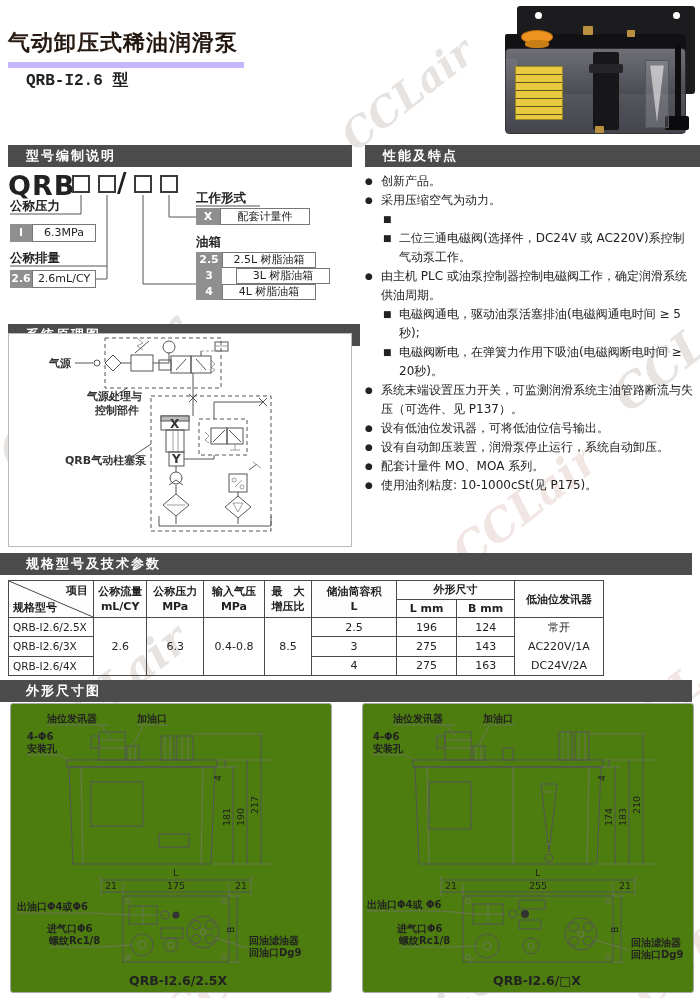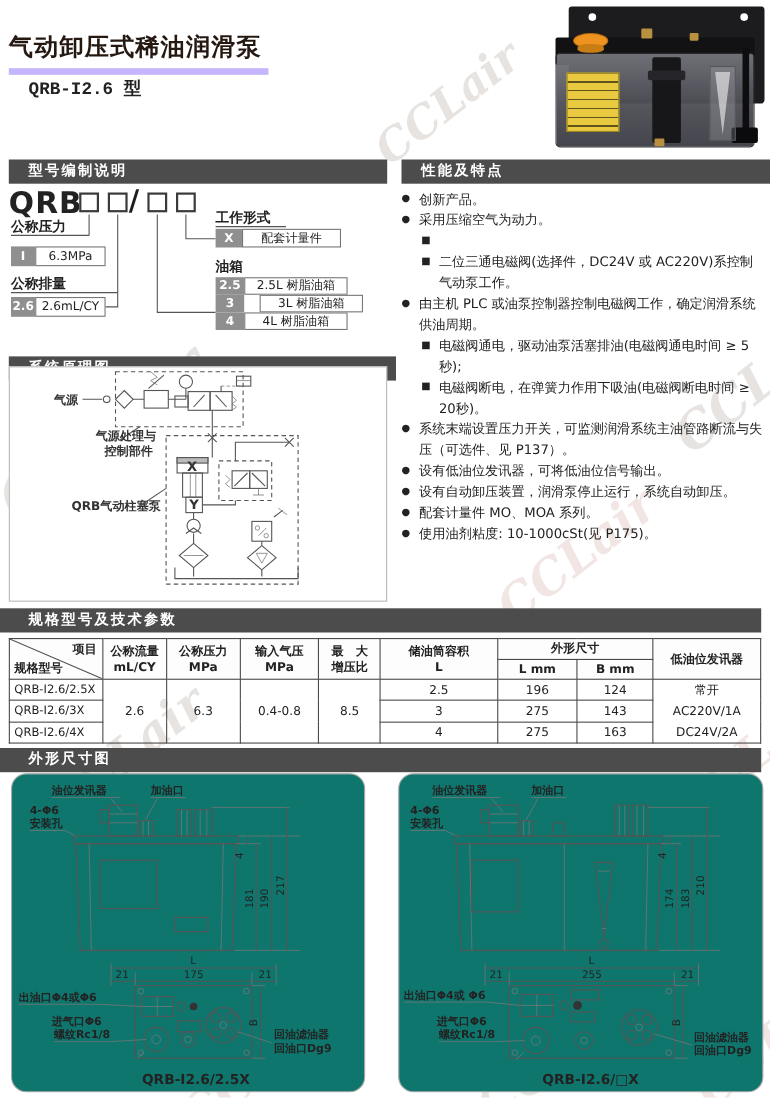--- a/index.html
+++ b/index.html
@@ -60,33 +60,33 @@
   .feat.l2 .mk { flex:0 0 16px; font-size:9px; }
   .feat .tx { flex:1; }
   .note { margin-top:2px; font-size:12.5px; font-weight:bold; line-height:19px; color:#111; }
 
   
   .schembox { position:absolute; left:8px; top:333px; width:344px; height:214px; border:1px solid #b9b9b9; background:#fff; z-index:2; }
   .schembox svg text { font-size:11px; fill:#333; font-weight:bold; }
   .schembox svg .xy { font-size:12px; font-weight:bold; }
 
   
-  .specs { position:absolute; left:8px; top:580px; width:684px; border-collapse:collapse; z-index:2; }
+  .specs { position:absolute; left:8px; top:580px; width:596px; border-collapse:collapse; z-index:2; }
   .specs th,.specs td { border:1px solid #4a4a4a; text-align:center; vertical-align:middle; font-size:11px; color:#222; padding:0; }
   .specs th { background:#fdfdfd; font-weight:bold; line-height:15px; }
   .specs td { height:19px; }
   .corner { position:relative; width:84px; height:36px; }
   .corner svg { position:absolute; left:0; top:0; }
   .corner .ct { position:absolute; right:5px; top:2px; font-size:11px; font-weight:bold; }
   .corner .cb { position:absolute; left:4px; bottom:2px; font-size:11px; font-weight:bold; }
   .model-cell { text-align:left !important; padding-left:4px !important; font-size:10.5px !important; }
   .lowlevel div { line-height:19px; }
 
   
-  .dimbox { position:absolute; border:1px solid #a8a8a8; border-radius:14px; background:#0f766e; z-index:2; }
+  .dimbox { position:absolute; border:1px solid #a8a8a8; border-radius:3px; background:#4d7c0f; z-index:2; }
   .dimbox svg { display:block; }
   .dimbox text { font-size:9.5px; fill:#222; }
   .dimbox text.lbl { font-size:10px; font-weight:bold; }
   .dimbox text.cap { font-size:12.5px; font-weight:bold; }
   .thin  { stroke:#555; stroke-width:1; fill:none; }
   .thin2 { stroke:#777; stroke-width:0.7; fill:none; }
   .dash  { stroke:#555; stroke-width:1; fill:none; stroke-dasharray:4 3; }
 </style>
 </head>
 <body>

